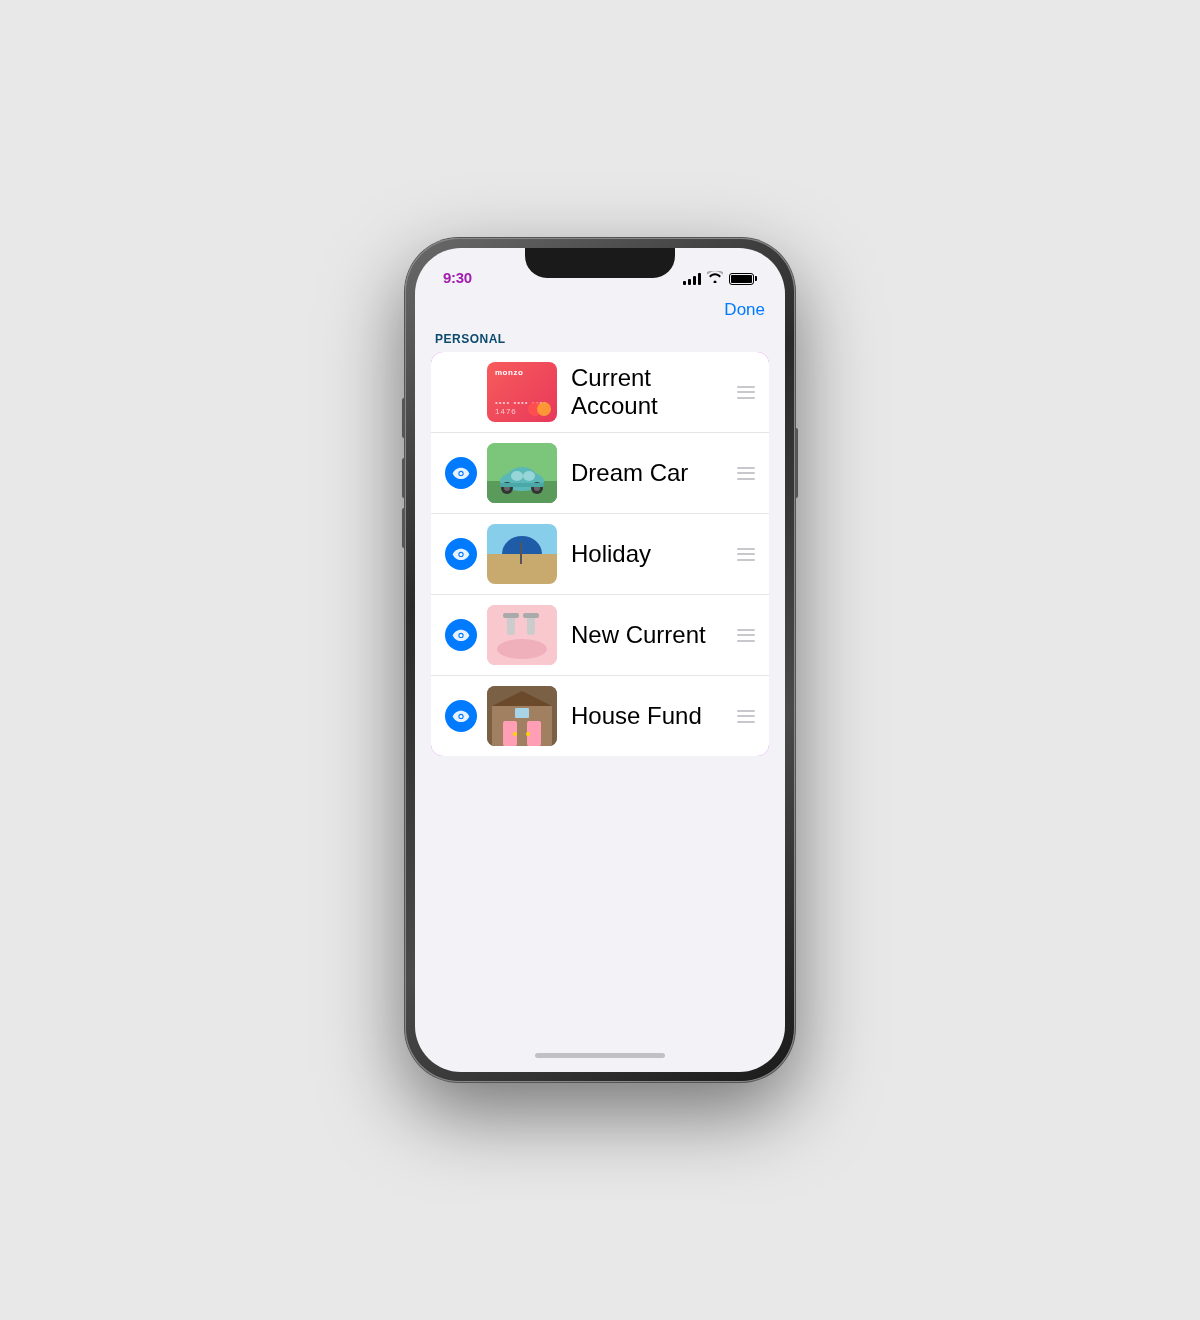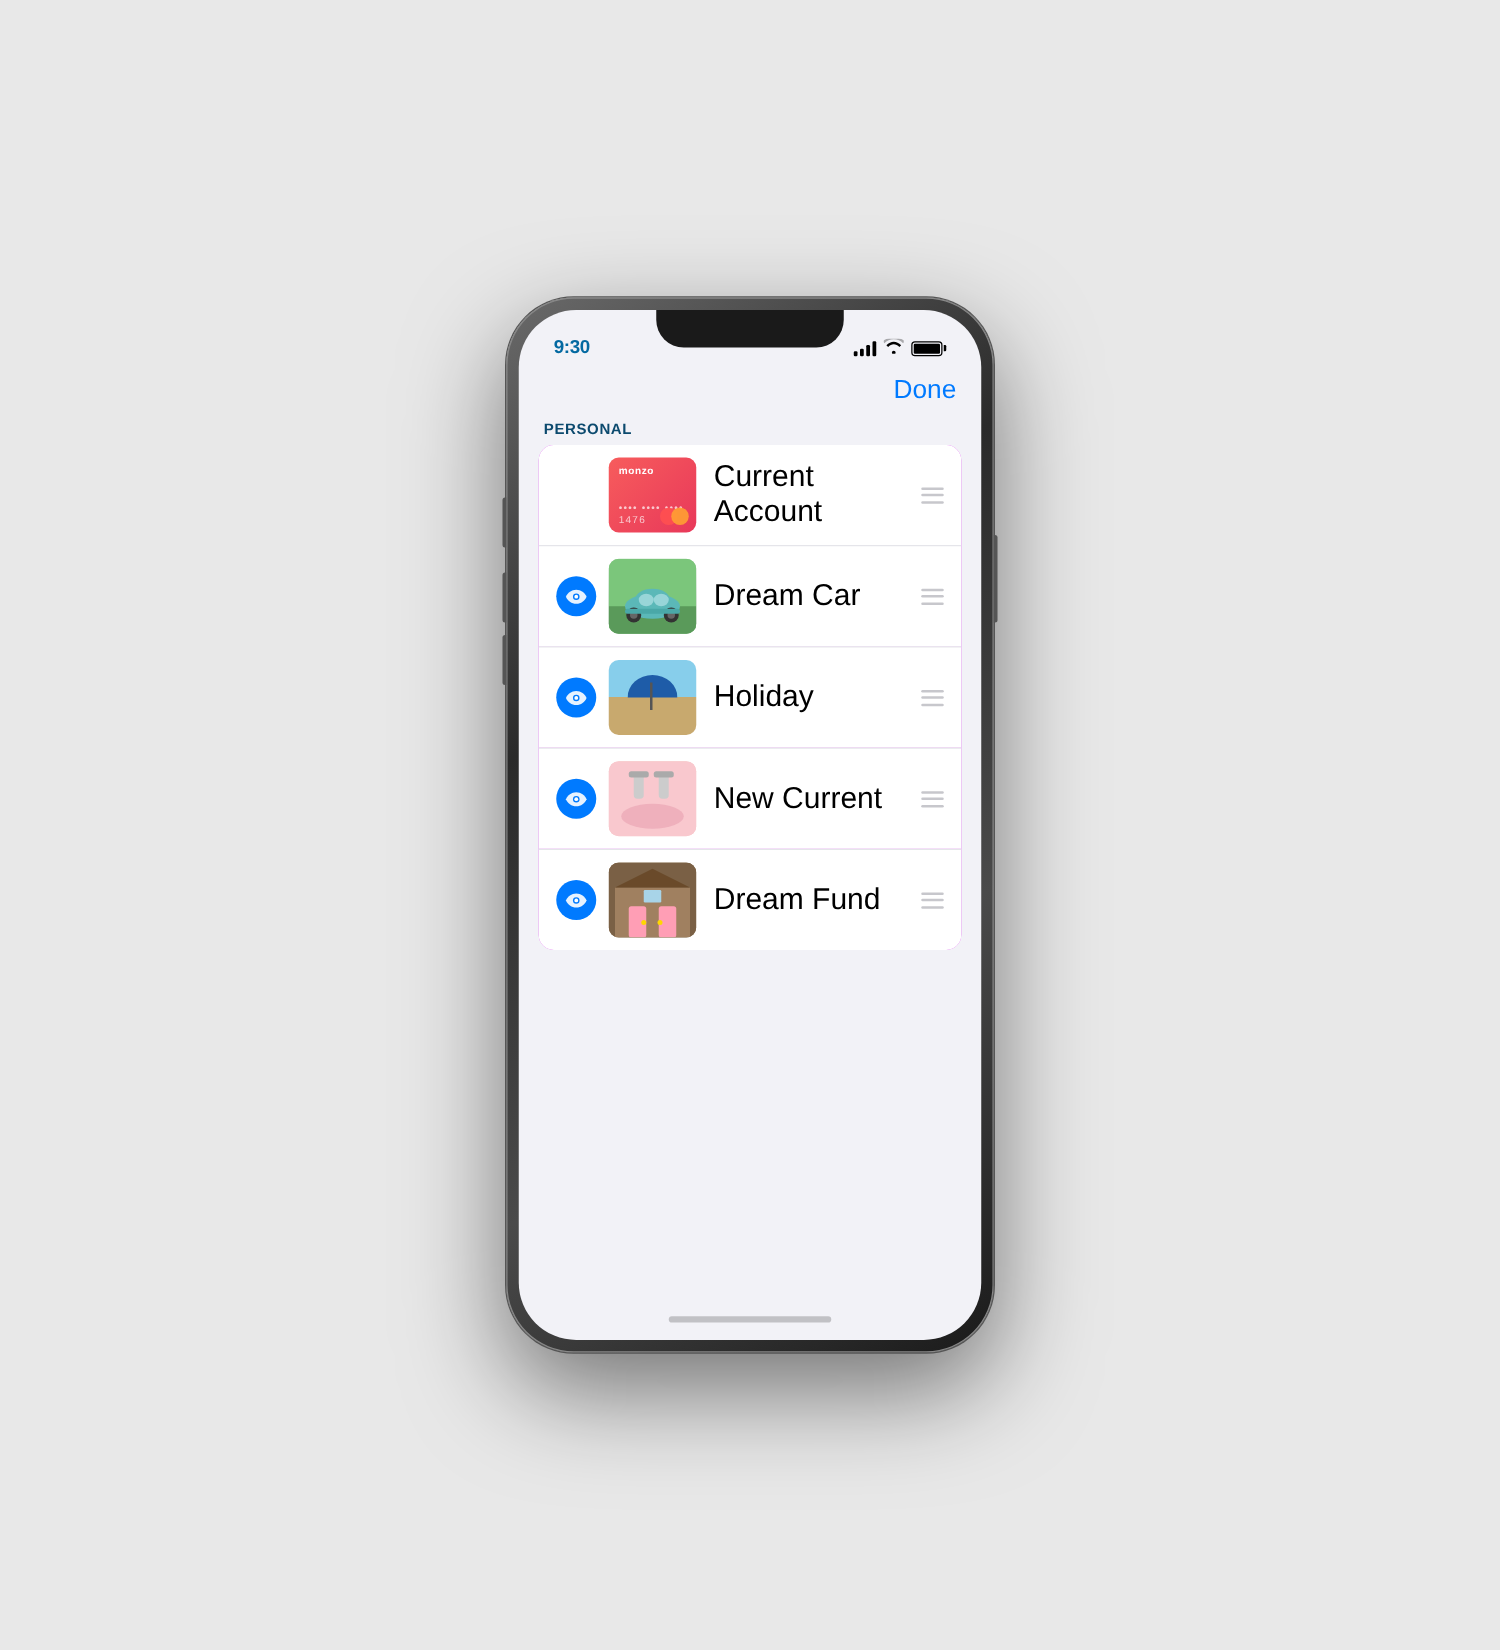--- a/index.html
+++ b/index.html
@@ -81,21 +81,21 @@
       justify-content: space-between;
       padding: 0 28px 6px;
       flex-shrink: 0;
       position: relative;
       z-index: 5;
     }
 
     .status-time {
       font-size: 15px;
       font-weight: 600;
-      color: #0369a1;
+      color: #a21caf;
       letter-spacing: -0.3px;
     }
 
     .status-icons {
       display: flex;
       align-items: center;
       gap: 6px;
     }
 
     .signal-bars {
@@ -151,21 +151,21 @@
     }
 
     
     .done-row {
       display: flex;
       justify-content: flex-end;
       padding: 8px 20px 4px;
     }
     .done-button {
       color: #007AFF;
-      font-size: 21px;
+      font-size: 17px;
       font-weight: 400;
       cursor: pointer;
       background: none;
       border: none;
     }
 
     
     .section-label {
       font-size: 12px;
       font-weight: 700;
@@ -540,21 +540,21 @@
 
               <rect x="16" y="35" width="14" height="25" rx="2" fill="#ff9eb5"></rect>
               <circle cx="28" cy="48" r="2" fill="#ffd700"></circle>
 
               <rect x="40" y="35" width="14" height="25" rx="2" fill="#ff9eb5"></rect>
               <circle cx="41" cy="48" r="2" fill="#ffd700"></circle>
 
               <rect x="28" y="22" width="14" height="10" rx="1" fill="#a8d4e8"></rect>
             </svg>
           </div>
-          <span class="item-name">Dream Fund</span>
+          <span class="item-name">House Fund</span>
           <div class="drag-handle">
             <div class="drag-line"></div>
             <div class="drag-line"></div>
             <div class="drag-line"></div>
           </div>
         </div>
 
       </div>
     </div>
 

